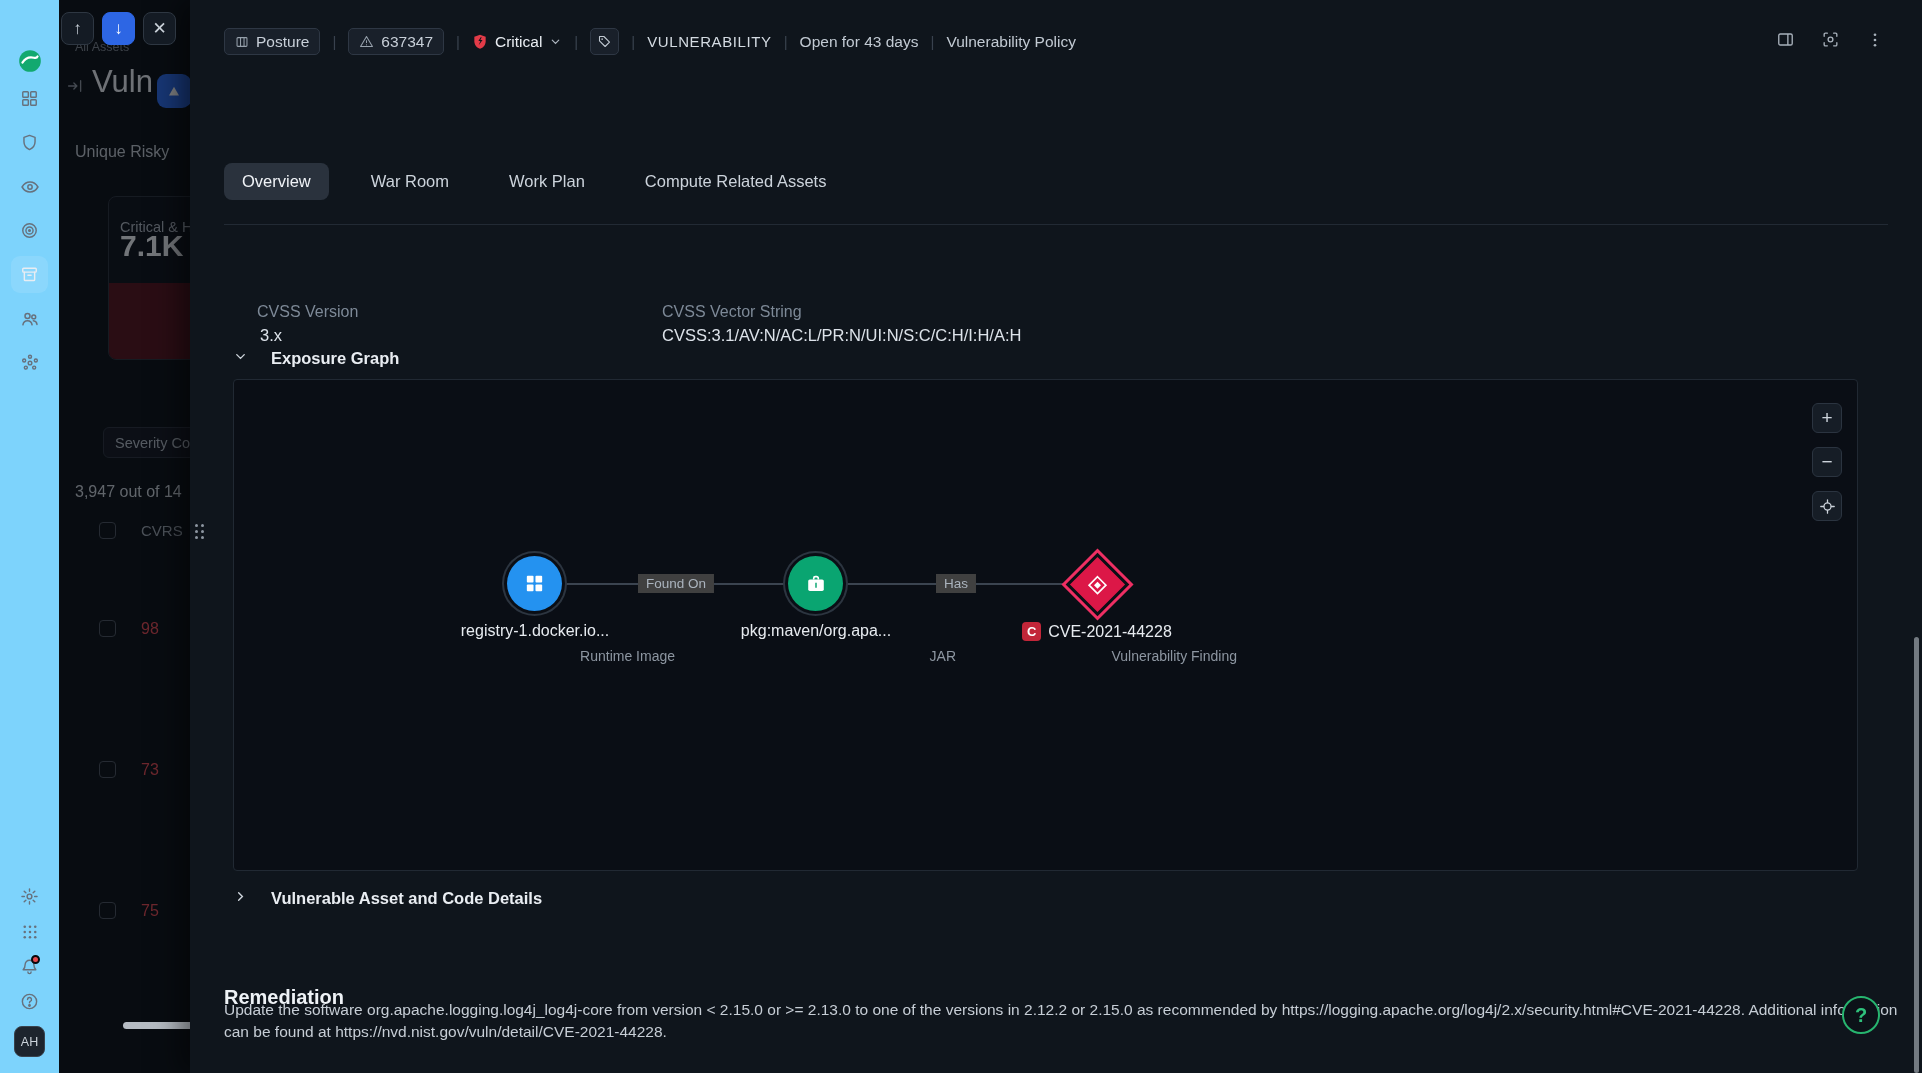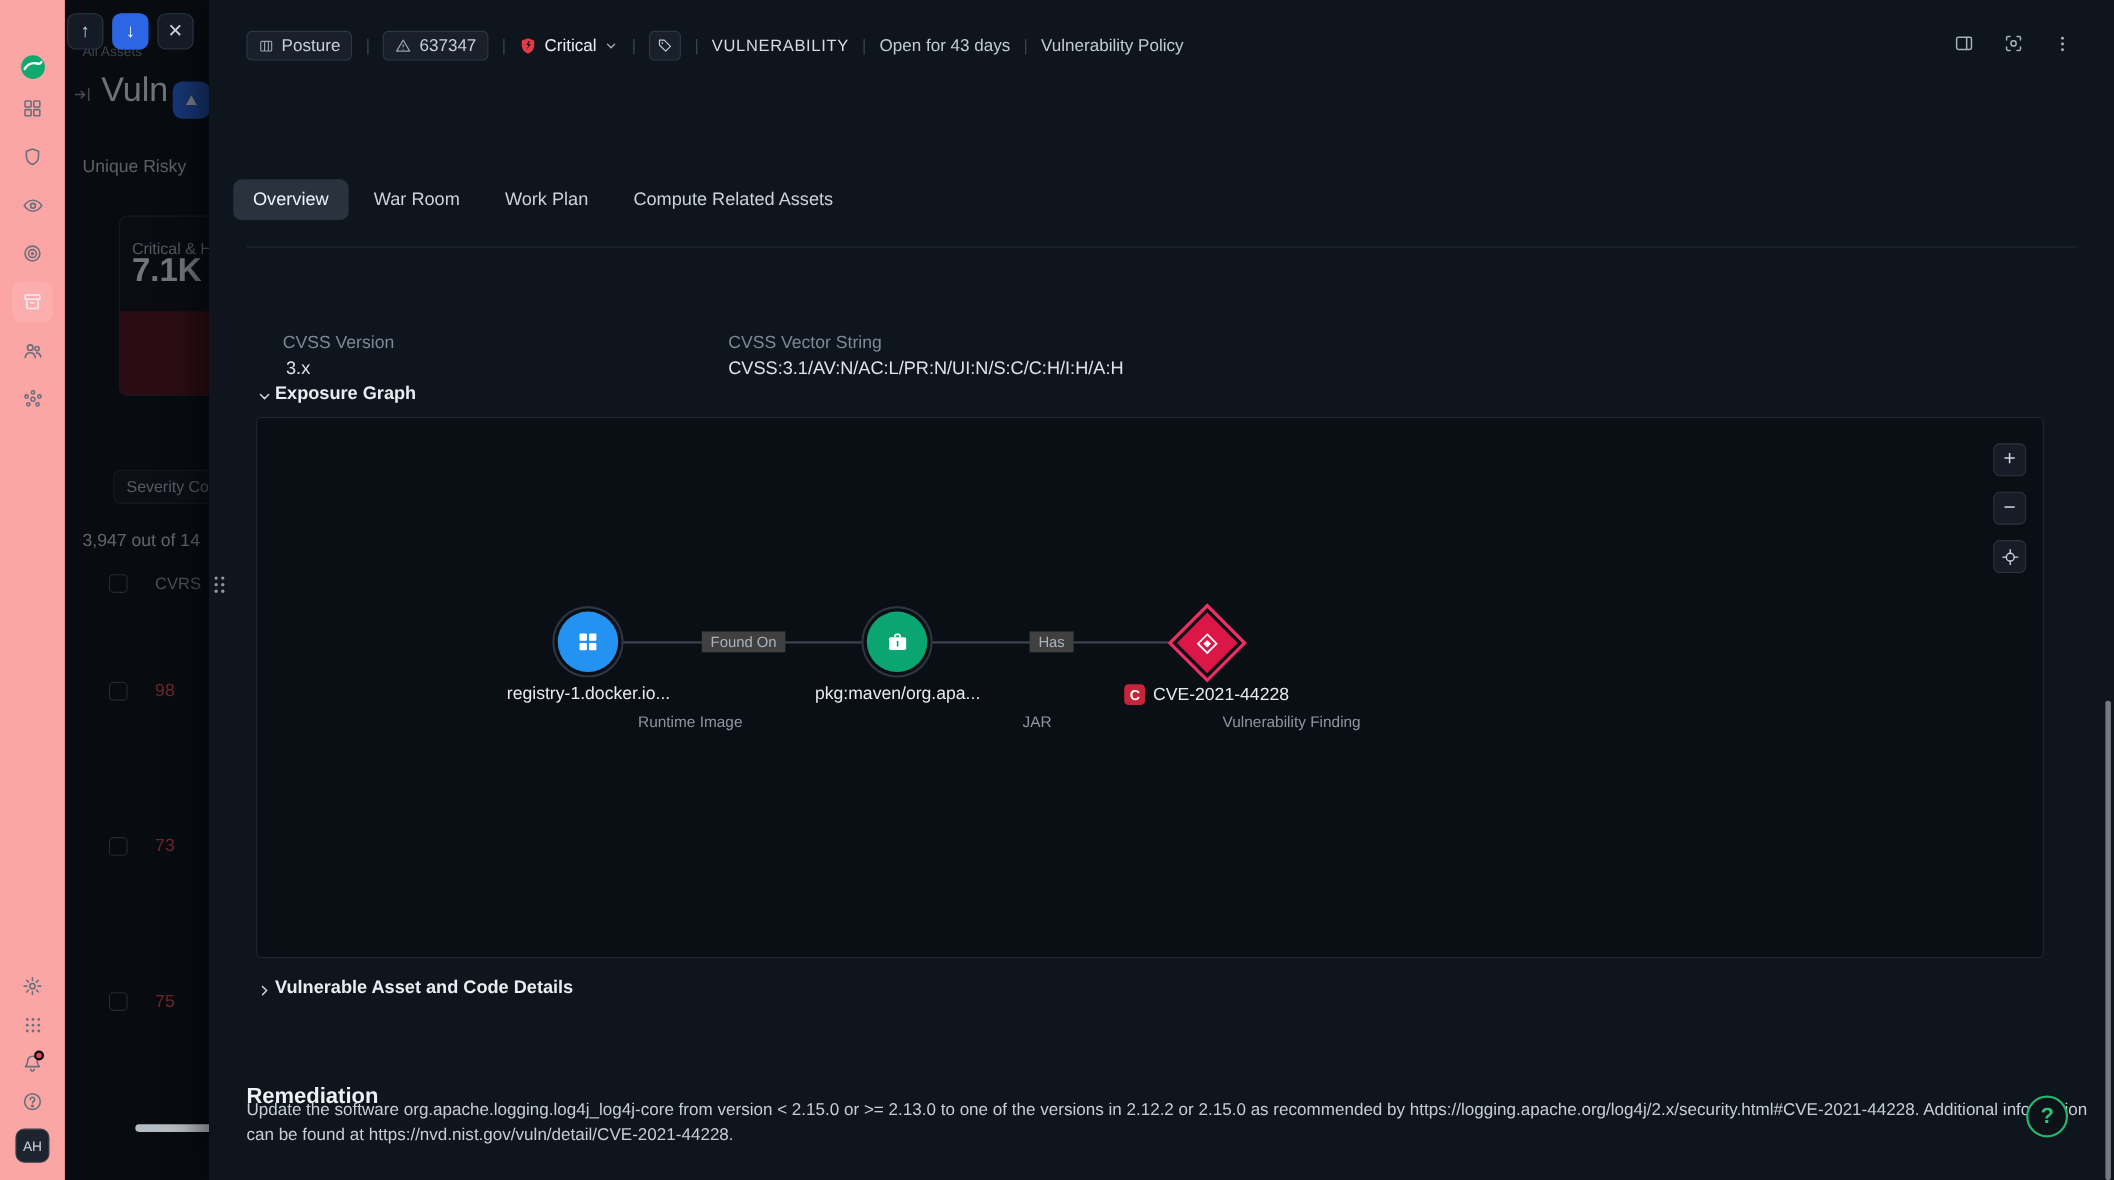--- a/index.html
+++ b/index.html
@@ -1,21 +1,21 @@
 <!DOCTYPE html>
 <html><head>
 <meta charset="utf-8">
 <style>
   *{box-sizing:border-box;margin:0;padding:0}
   html,body{width:1922px;height:1073px;background:#0b1016;overflow:hidden;position:relative;
     font-family:"Liberation Sans",sans-serif;}
   button{font-family:inherit;border:none;background:none;cursor:pointer}
 
   
-  .sidebar{position:absolute;left:0;top:0;width:59px;height:100%;background:#fca5a5;z-index:10}
+  .sidebar{position:absolute;left:0;top:0;width:59px;height:100%;background:#7dd3fc;z-index:10}
   .side-item{position:absolute;left:11px;width:37px;height:37px;border-radius:9px;display:flex;
     align-items:center;justify-content:center;color:#67717d}
   .side-item.active{color:#e9edf2;background:rgba(255,255,255,.11)}
   .side-avatar{position:absolute;left:14px;top:1026px;width:31px;height:31px;border-radius:8px;
     background:#1d242d;border:1px solid #39424d;color:#ccd3da;font-size:12.5px;display:flex;
     align-items:center;justify-content:center}
   .notif-dot{position:absolute;top:7px;right:8px;width:9px;height:9px;border-radius:50%;
     background:#e5484d;border:2px solid #05080d}
 
   
@@ -61,28 +61,28 @@
   .badge.square{padding:0 6px}
   .hdr-sep{color:#39424e;font-size:15px}
   .crit{display:inline-flex;align-items:center;gap:7px;font-size:15.5px;color:#e9edf2}
   .hdr-caps{font-size:15px;letter-spacing:.6px;color:#d4dbe2}
   .hdr-text{font-size:15.5px;color:#c2cad3}
   .hdr-icons{position:absolute;right:38px;top:30px;display:flex;align-items:center;gap:26px;color:#a8b1bb}
   .hdr-icons button{color:#a8b1bb;display:flex;align-items:center;justify-content:center}
 
   .title{position:absolute;left:34px;top:60px;width:1670px;font-size:27px;font-weight:400;
     line-height:31px;color:#e9edf2;overflow-wrap:anywhere}
-  .tabs{position:absolute;left:22px;top:163px;display:flex;gap:5px}
+  .tabs{position:absolute;left:34px;top:163px;display:flex;gap:24px}
   .tab{padding:9px 18px;font-size:16.5px;color:#ccd3db;border-radius:8px}
   .tab.active{background:#2a323d;color:#f0f3f7}
   .divider{position:absolute;left:34px;top:224px;width:1664px;height:1px;background:#222a34}
 
   .cvss-label{position:absolute;font-size:16px;color:#7d8997}
   .cvss-value{position:absolute;font-size:16.5px;color:#dde3ea}
-  .sec-hdr{position:absolute;display:flex;align-items:flex-end;gap:2px;font-size:16.5px;font-weight:700;
+  .sec-hdr{position:absolute;display:flex;align-items:flex-start;gap:23px;font-size:16.5px;font-weight:700;
     color:#e9edf2;background:none}
 
   .graph{position:absolute;left:43px;top:379px;width:1625px;height:492px;background:#0a0e15;
     border:1px solid #212933;border-radius:4px}
   .gline{position:absolute;top:203px;height:2px;background:#3b4450}
   .gnode{position:absolute;width:55px;height:55px;border-radius:50%;display:flex;align-items:center;
     justify-content:center;box-shadow:0 0 0 3px #0a0e15,0 0 0 5px #2c3540}
   .gnode.blue{background:#2492f0}
   .gnode.green{background:#0aa571}
   .gdiamond{position:absolute;left:841px;top:182px;width:45px;height:45px;transform:rotate(45deg);

